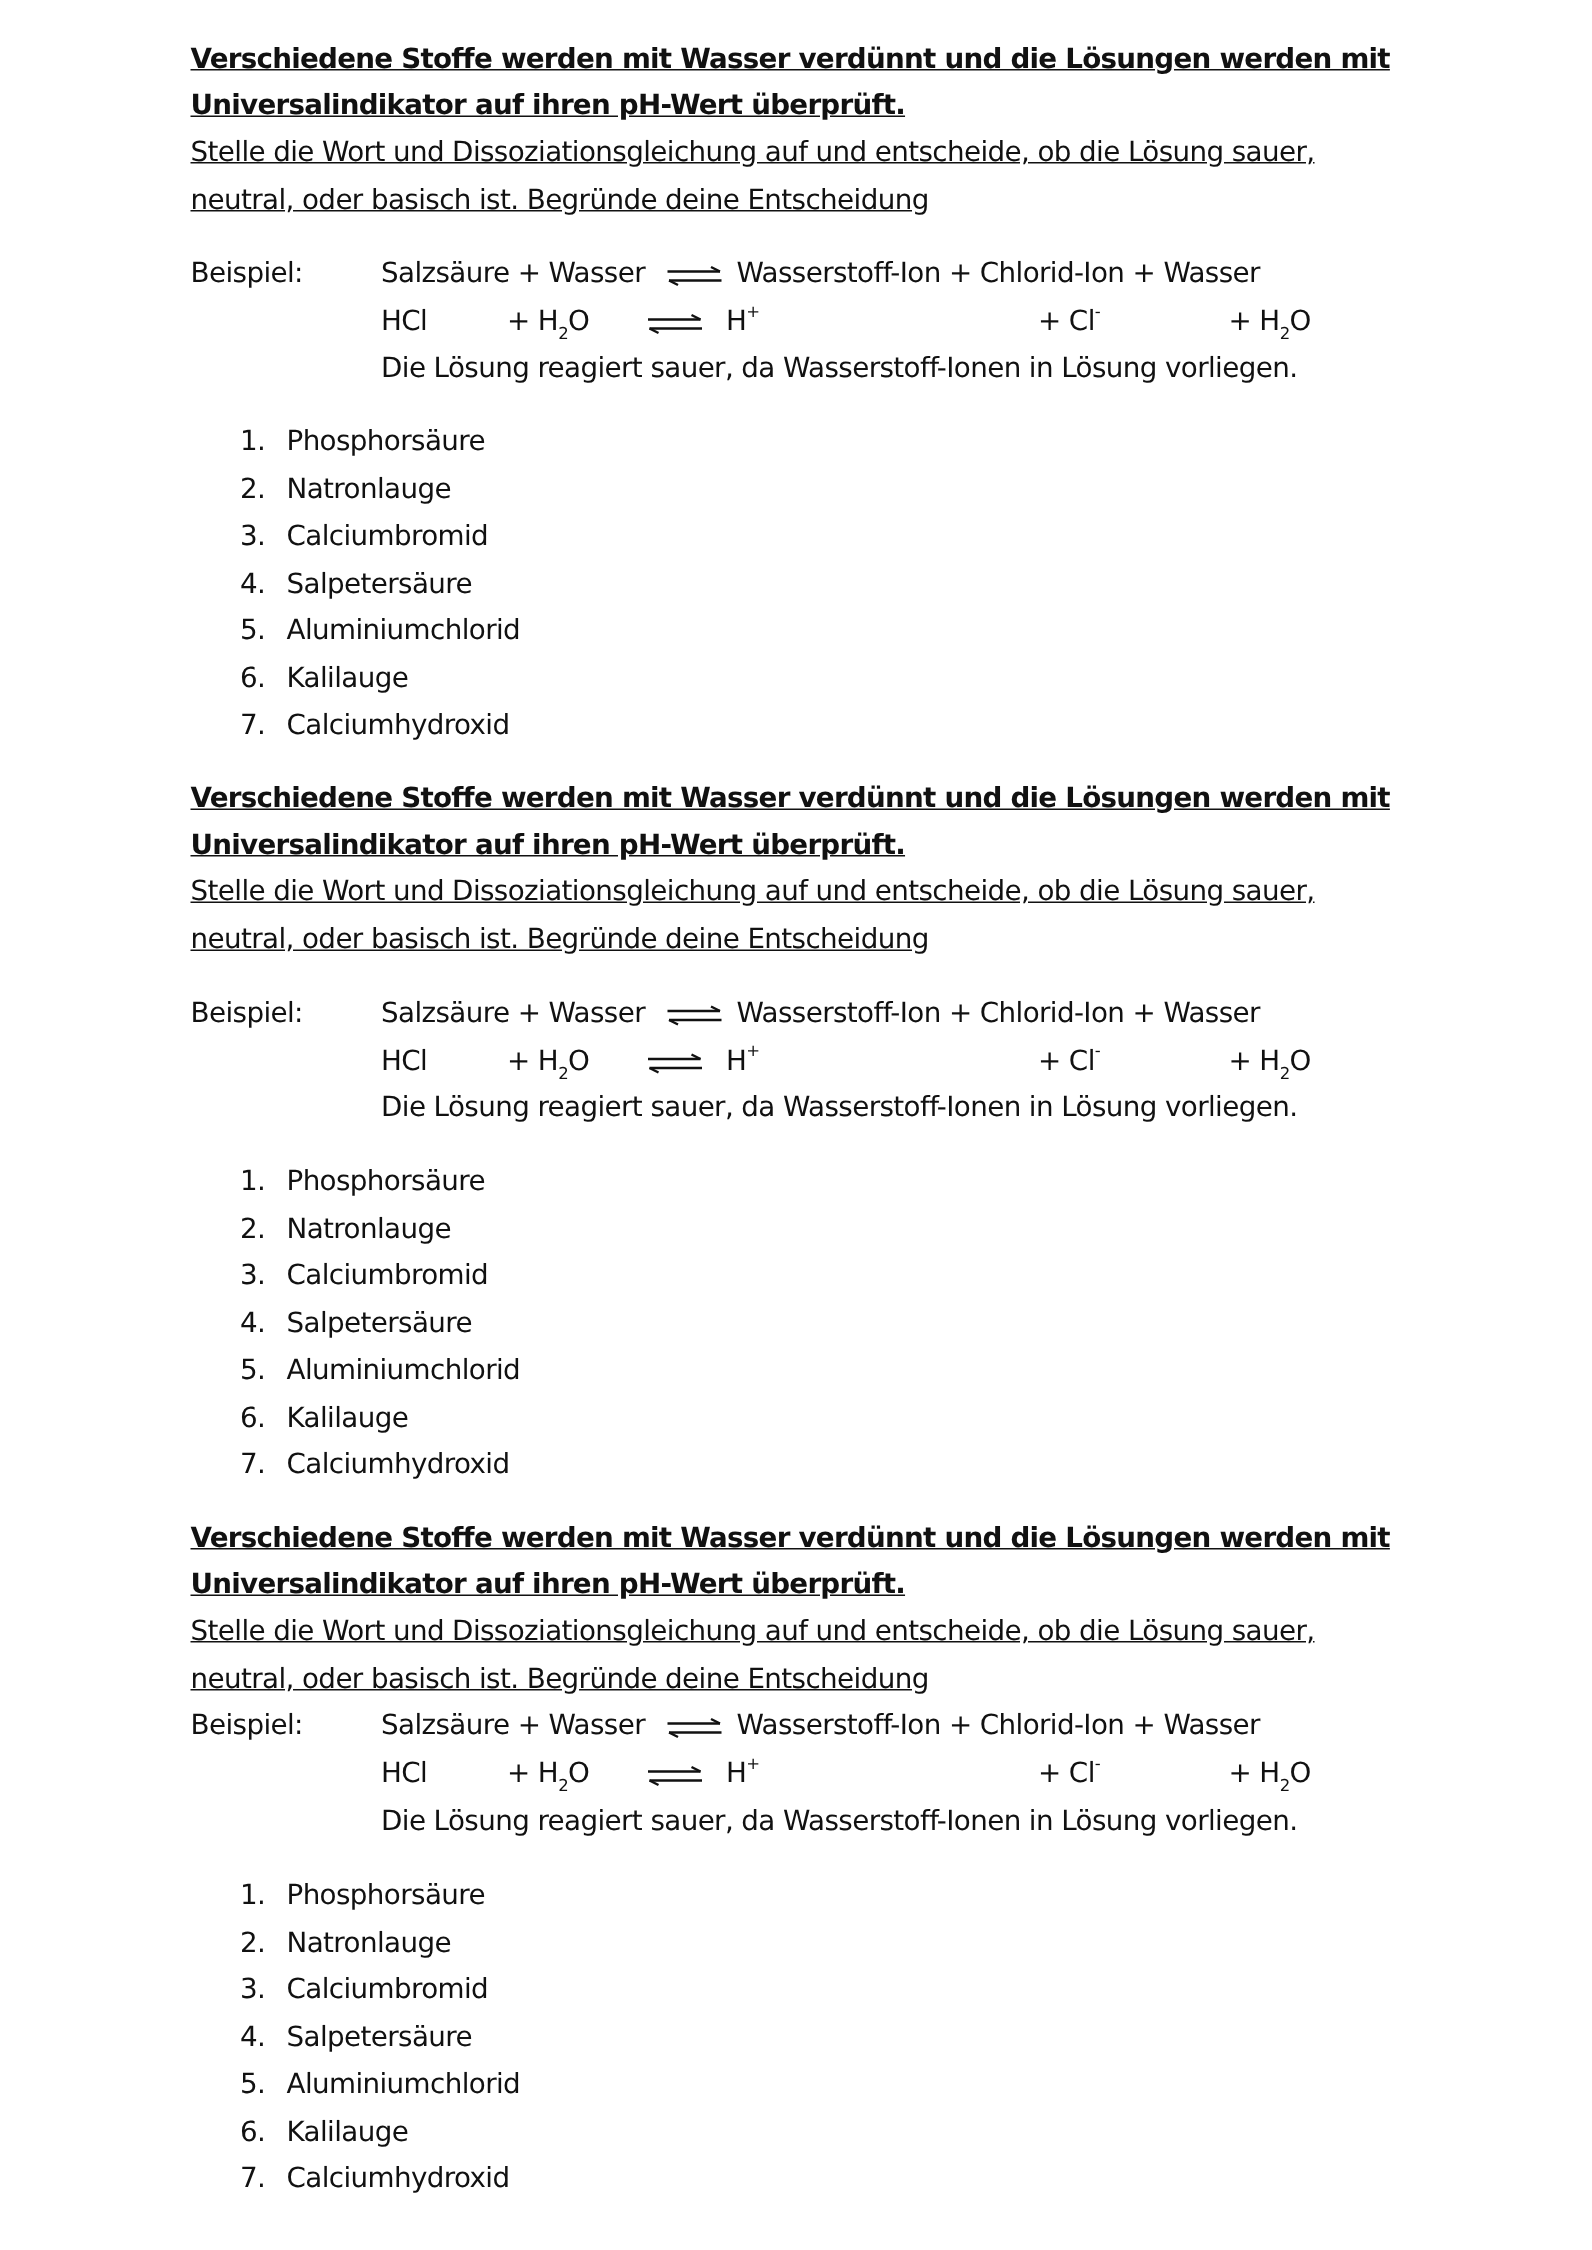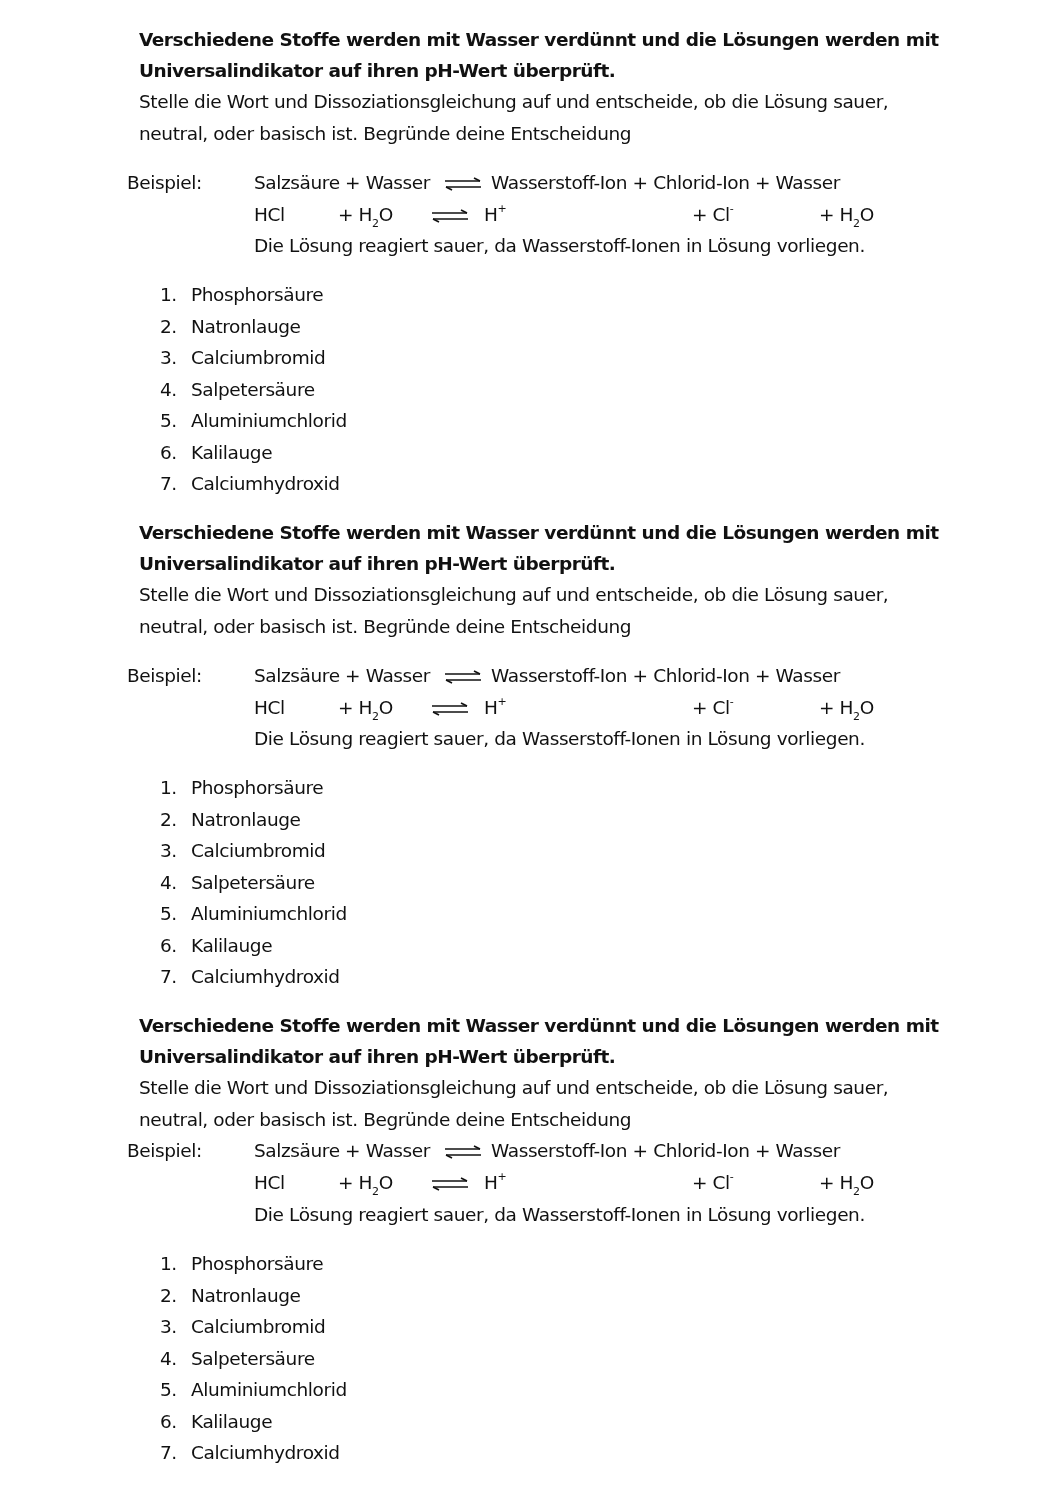--- a/index.html
+++ b/index.html
@@ -2,21 +2,21 @@
 <html><head>
 <meta charset="utf-8">
 <style>
   html, body { margin: 0; padding: 0; background: #ffffff; }
   body {
     width: 1061px; height: 1500px; position: relative; overflow: hidden;
     font-family: "DejaVu Sans", sans-serif; color: #111111;
     font-size: 18.5px; letter-spacing: -0.4px;
   }
   .block { position: absolute; left: 127px; width: 790px; }
-  .line { position: absolute; left: 12px; white-space: nowrap; line-height: 24px; }
+  .line { position: absolute; left: 0; white-space: nowrap; line-height: 24px; text-decoration: underline; }
   .bold { font-weight: bold; letter-spacing: -0.5px; }
   .eq-line { position: absolute; white-space: nowrap; line-height: 24px; }
   .arrow { position: absolute; width: 38px; height: 14px; }
   .list { position: absolute; left: 33px; margin: 0; padding: 0; list-style: none; }
   .list li { position: absolute; white-space: nowrap; line-height: 24px; }
   .num { position: absolute; left: 0; width: 22px; }
   .item { position: absolute; left: 31px; }
   sup, sub { font-size: 11px; line-height: 0; }
   sup { position: relative; top: -2px; vertical-align: super; }
   sub { position: relative; top: 1px; vertical-align: sub; font-size: 11px; }

